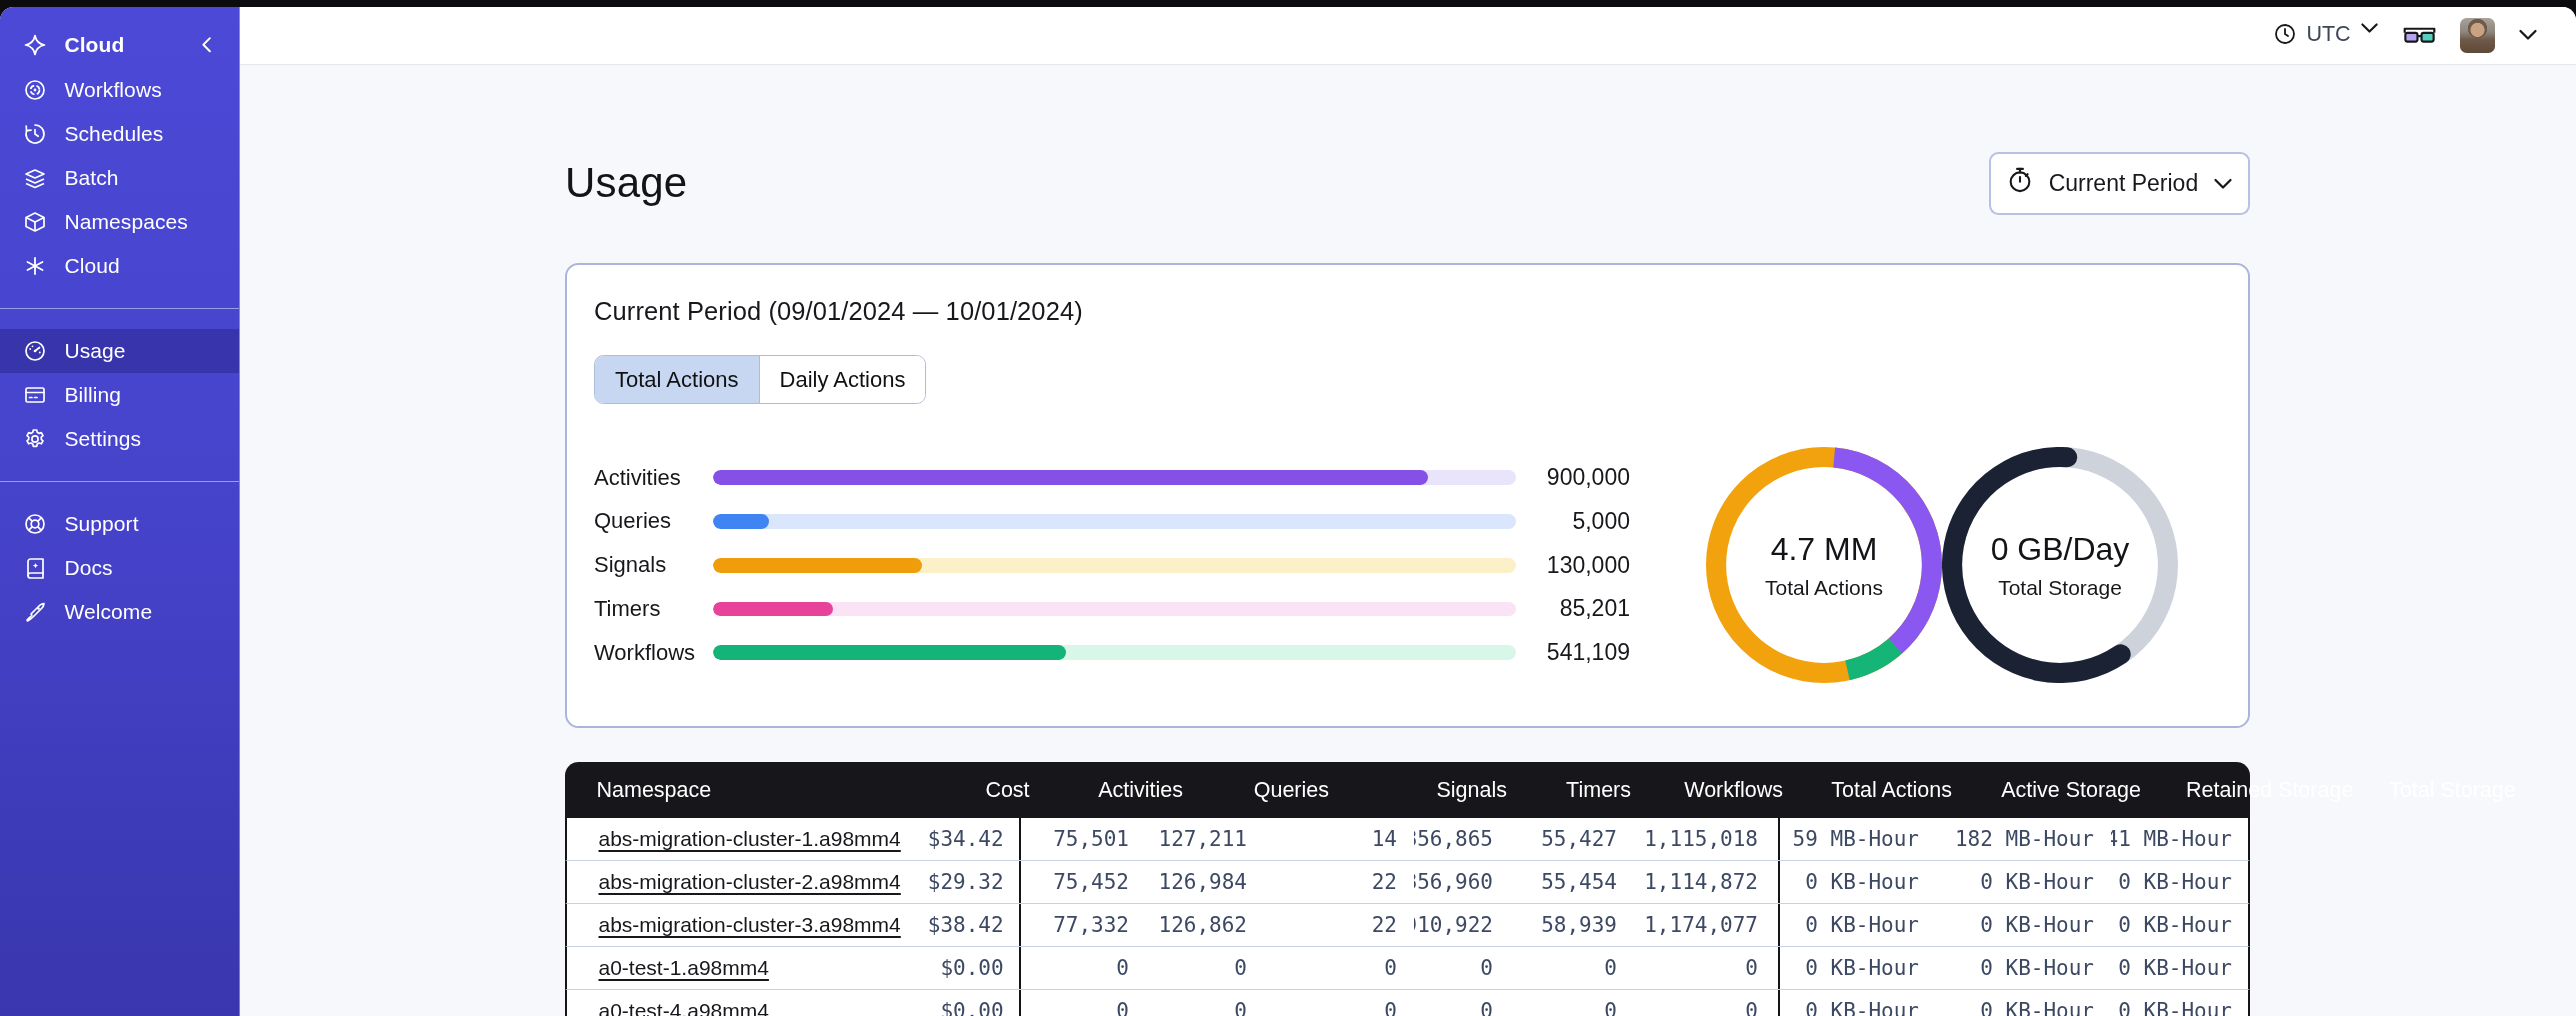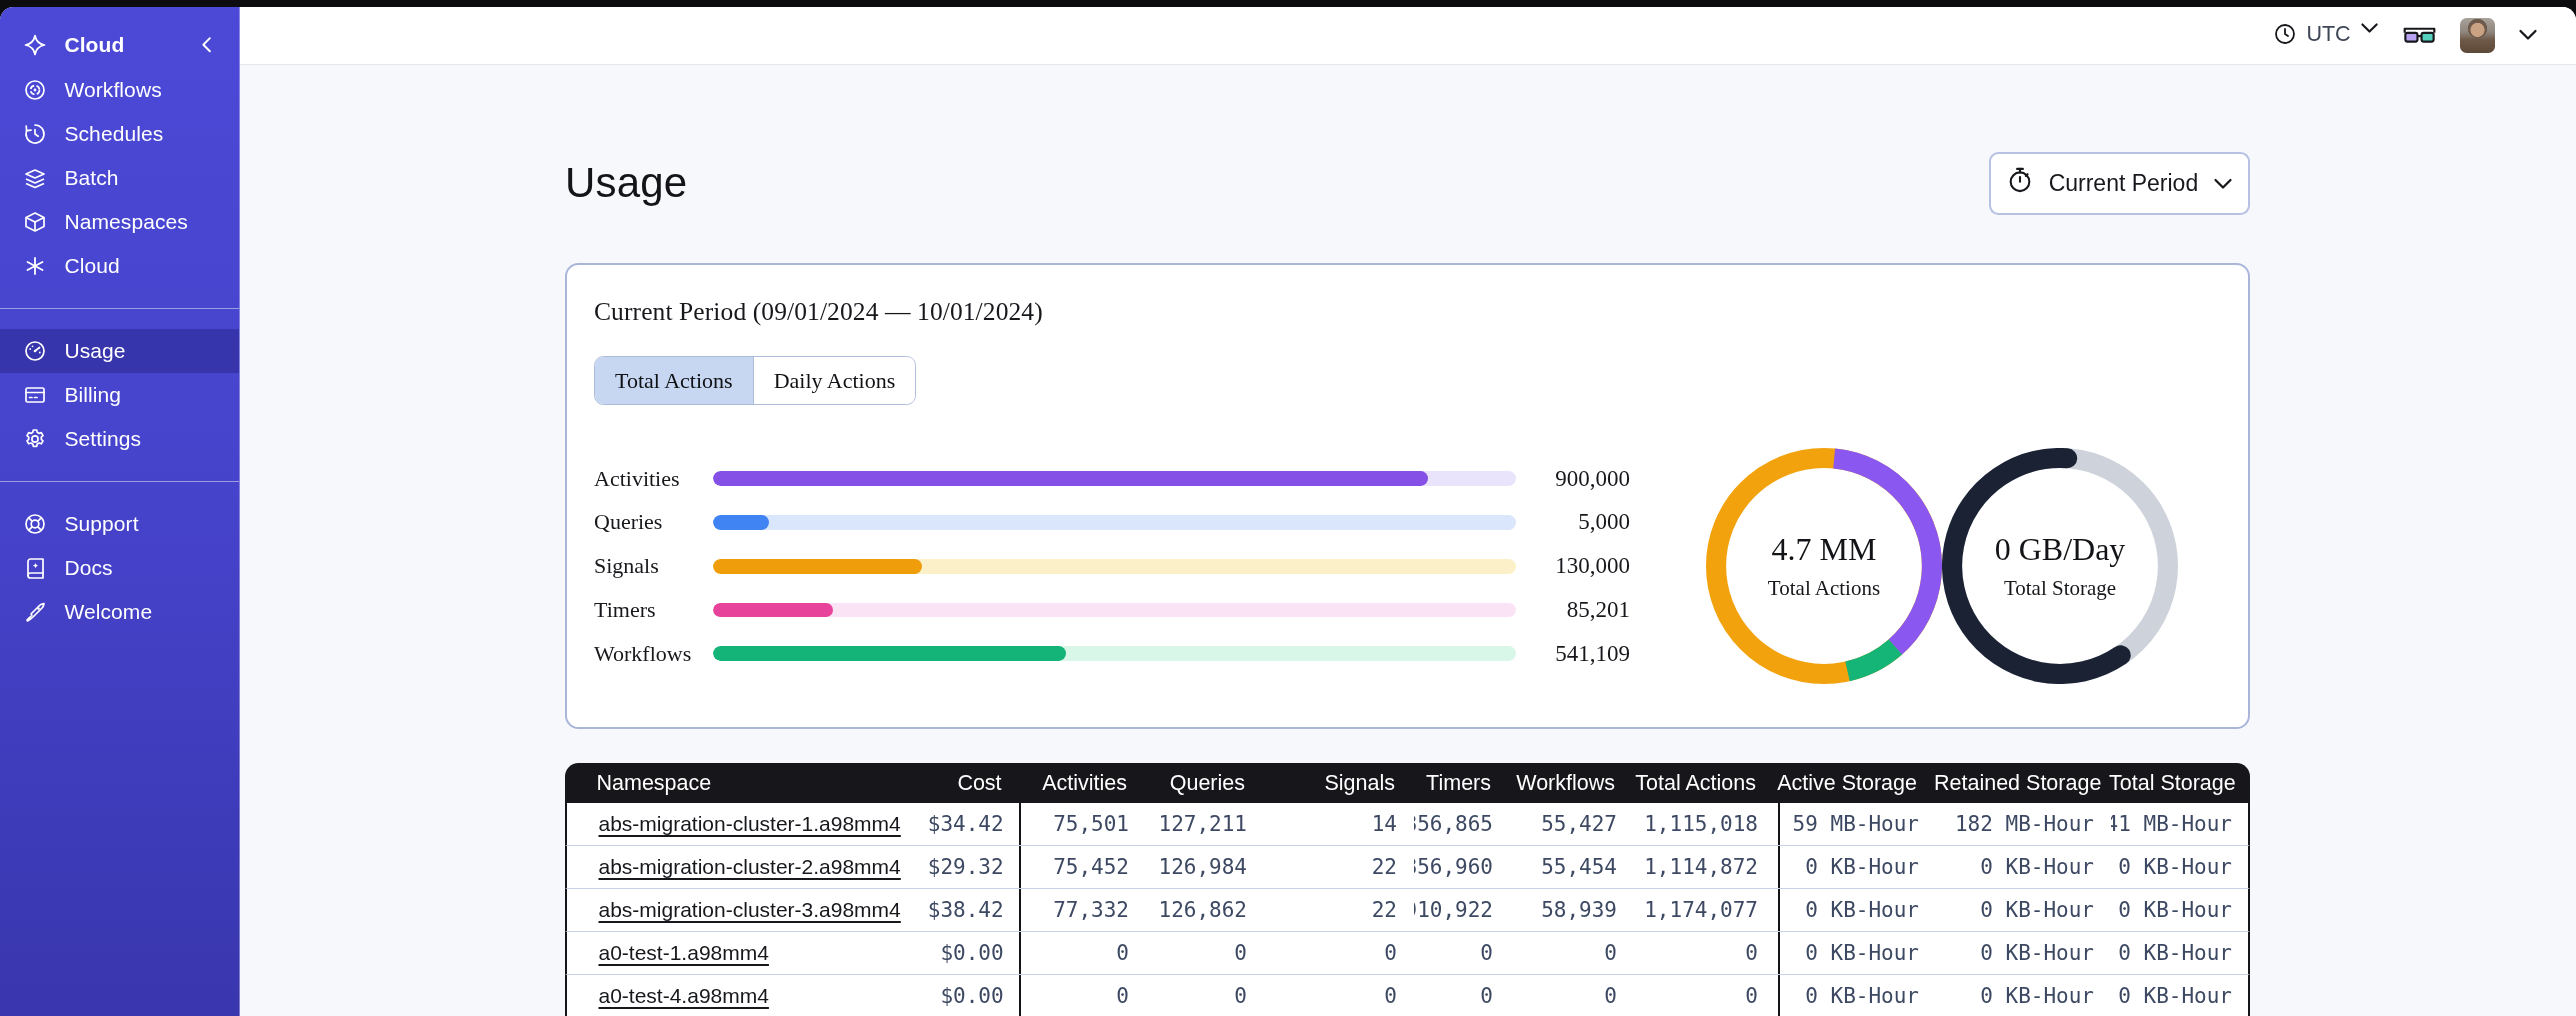--- a/index.html
+++ b/index.html
@@ -40,21 +40,21 @@
   .content-inner { width: 1685px; }
 
   .title-row { display: flex; align-items: center; justify-content: space-between; }
   .page-title { font-size: 42px; font-weight: 500; color: #141418; letter-spacing: 0.2px; }
   .period-btn { display: flex; align-items: center; gap: 14.8px; background: #fff;
                 border: 2px solid #b7c2e2; border-radius: 9.4px; height: 63px; padding: 0 15px;
                 font-size: 23px; color: #17181c; cursor: pointer; }
 
   
   .card { margin-top: 48px; background: #fff; border: 2px solid #a9b6da; border-radius: 13.4px;
-          padding: 32px 27px 43px 27px; font-family: Liberation Serif, serif; }
+          padding: 32px 27px 43px 27px; }
   .card-title { font-size: 25.5px; font-weight: 500; color: #17181c; letter-spacing: 0.1px; }
   .tabs { display: inline-flex; margin-top: 29.5px; border: 1.3px solid #aebcdc; border-radius: 9.4px; overflow: hidden; }
   .tab { height: 47px; display: flex; align-items: center; padding: 0 20px;
          font-size: 22px; color: #101114; background: #fff; cursor: pointer; }
   .tab.selected { background: #c7d7f1; }
   .tab + .tab { border-left: 1.3px solid #aebcdc; }
 
   .chart-row { display: flex; align-items: center; margin-top: 43px; }
   .bars { flex: 0 0 1036px; }
   .bar-row { display: flex; align-items: center; height: 14.8px; margin-bottom: 29px; }
@@ -71,21 +71,21 @@
                  align-items: center; justify-content: center; gap: 8px; }
   .donut .dval { font-size: 32px; font-weight: 500; color: #131417; }
   .donut .dsub { font-size: 21px; color: #17181c; }
   circle.ring { fill: none; stroke-width: 30; }
 
   
   .tbl { margin-top: 34px; width: 1685px; }
   .tgrid { display: grid;
            grid-template-columns: 335px 117px 127px 118px 150px 96px 124px 144px 158px 175px 140px;
            align-items: center; }
-  .thead { background: #17171b; color: #fff; border-radius: 13.4px 13.4px 0 0; height: 40px; }
+  .thead { background: #17171b; color: #fff; border-radius: 13.4px 13.4px 0 0; height: 56px; gap: 28px; }
   .thead .cell { font-size: 21.5px; font-weight: 500; }
   .trow { background: #fff; height: 43px; border-bottom: 1.3px solid #c7d2e8;
           border-left: 2.7px solid #151519; border-right: 2.7px solid #151519; }
   .cell { text-align: right; padding-right: 17px; white-space: nowrap; overflow: hidden; }
   .cell.c-ns { text-align: left; padding-left: 31.5px; padding-right: 0; }
   .cell.c-cost { padding-right: 15.4px; }
   .cell.c-ta { padding-right: 20px; }
   .cell.c-ts { padding-right: 19px; }
   .trow .cell { font-family: "DejaVu Sans Mono", monospace; font-size: 21px; color: #3d4963; height: 100%;
                 display: flex; align-items: center; justify-content: flex-end; }

